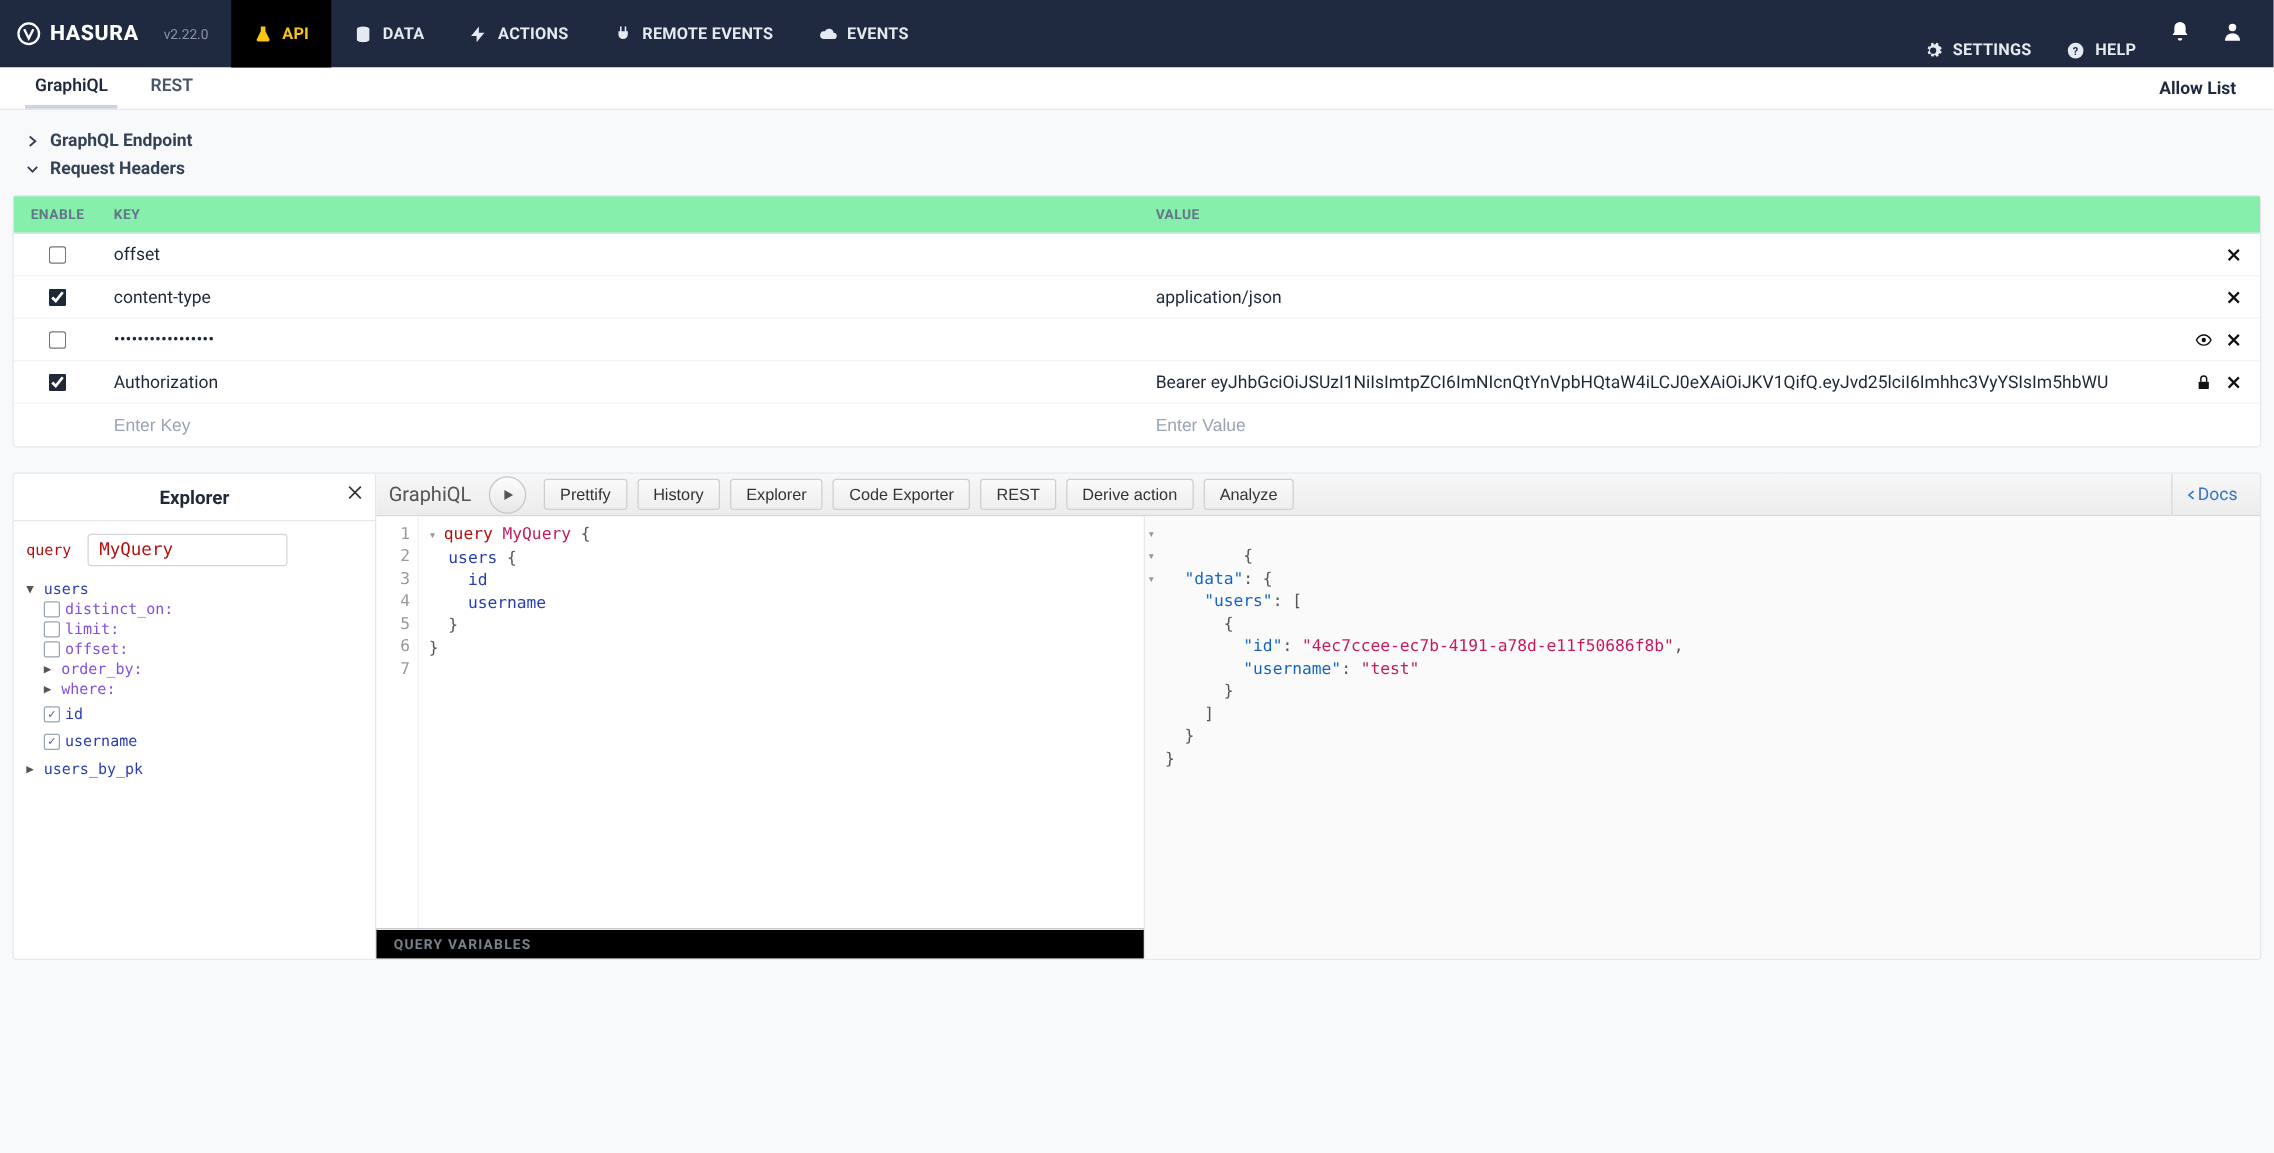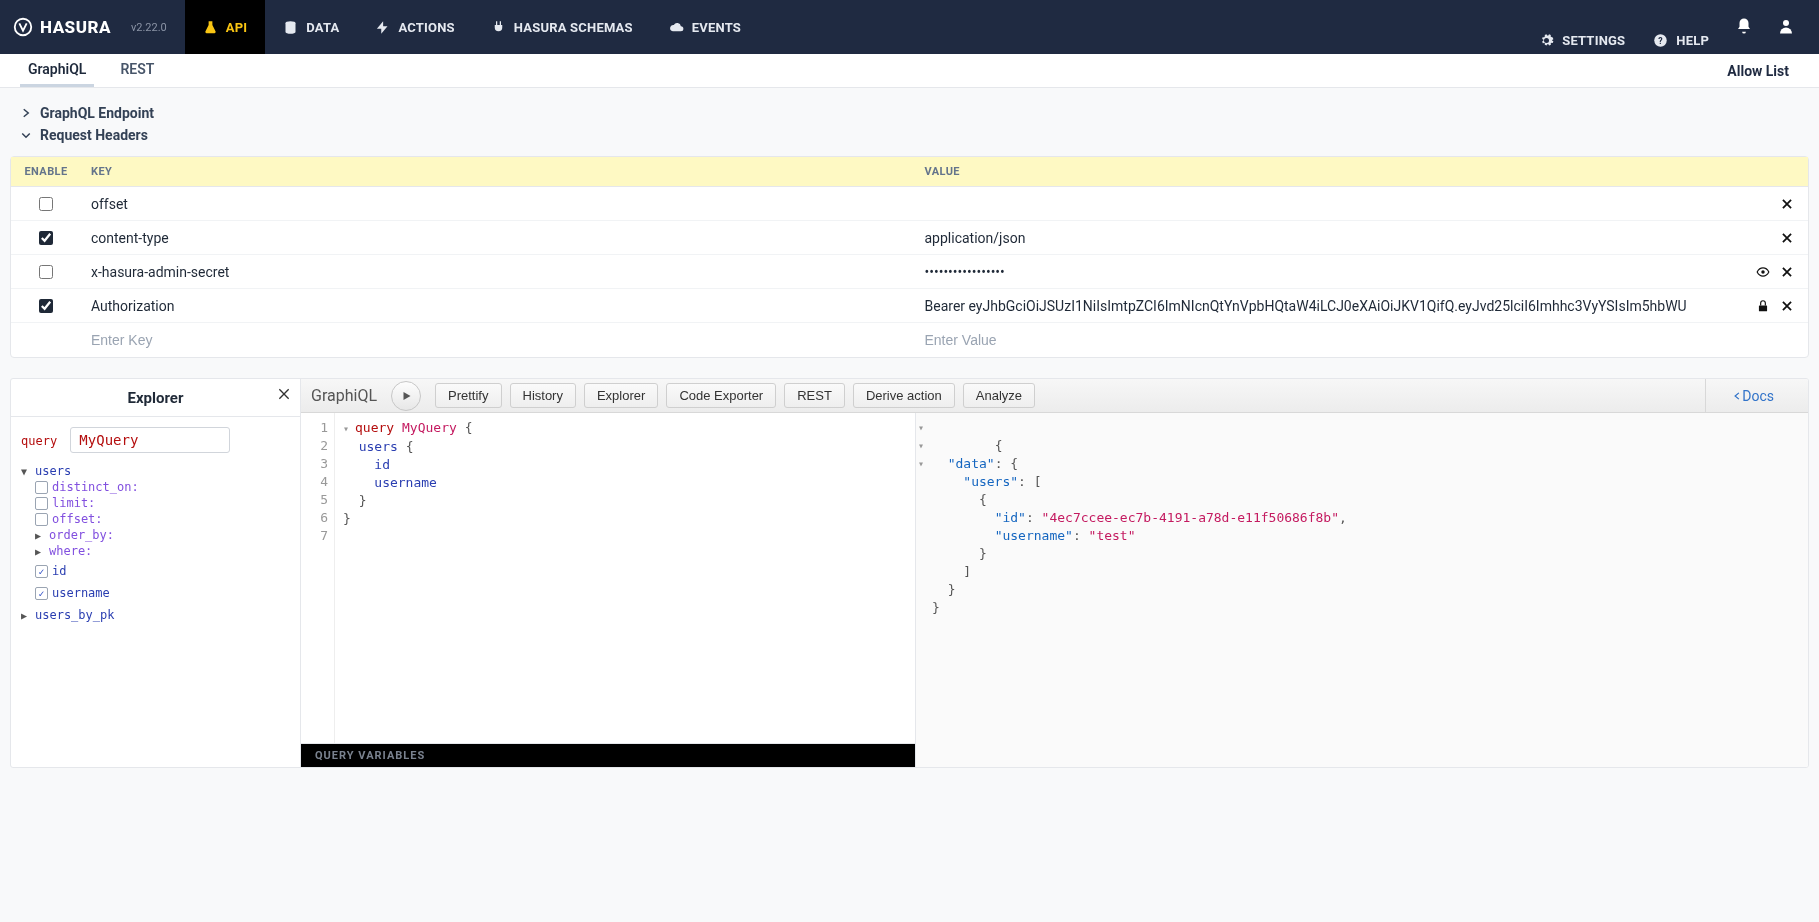--- a/index.html
+++ b/index.html
@@ -26,21 +26,21 @@
   .subtabs-spacer { flex: 1; }
   .allowlist { font-weight: 700; font-size: 14px; color: #1f2a41; padding-right: 10px; display: flex; align-items: center; cursor: pointer; }
 
   
   .section { padding: 14px 12px 0 20px; }
   .coll-row { display: flex; align-items: center; gap: 8px; font-weight: 700; color: #334155; font-size: 14px; padding: 3px 0; cursor: pointer; }
   .coll-row svg { width: 12px; height: 12px; }
 
   
   .headers-table { margin: 10px 10px 0 10px; border: 1px solid #e5e7eb; border-radius: 4px; background: #fff; }
-  .ht-head { display: flex; background: #fef9c3; border-bottom: 1px solid #e5e7eb; font-size: 11px; font-weight: 700; color: #64748b; letter-spacing: 0.4px; }
+  .ht-head { display: flex; background: #86efac; border-bottom: 1px solid #e5e7eb; font-size: 11px; font-weight: 700; color: #64748b; letter-spacing: 0.4px; }
   .ht-row { display: flex; border-bottom: 1px solid #f1f3f5; align-items: center; min-height: 34px; }
   .ht-row:last-child { border-bottom: none; }
   .col-enable { width: 70px; display: flex; justify-content: center; align-items: center; padding: 8px 0; }
   .col-key { flex: 1; padding: 8px 10px; }
   .col-value { flex: 1; padding: 8px 10px; display: flex; align-items: center; }
   .col-value-text { flex: 1; overflow: hidden; white-space: nowrap; }
   .col-actions { width: 60px; display: flex; align-items: center; justify-content: flex-end; gap: 10px; padding-right: 14px; }
   .col-actions svg { width: 14px; height: 14px; cursor: pointer; color: #111; }
   .ht-input { border: none; outline: none; width: 100%; font-size: 14px; color: #475569; }
   .ht-input::placeholder { color: #9aa4b2; }
@@ -63,21 +63,21 @@
   .field-blue { color: #2a3eb1; }
   .field-purple { color: #8250df; }
 
   .gql-main { flex:1; display:flex; flex-direction:column; }
   .toolbar { height: 34px; background: linear-gradient(#f7f7f7,#ececec); border-bottom: 1px solid #d8d8d8; display:flex; align-items:center; padding: 0 8px; gap: 8px; }
   .toolbar-title { font-size: 16px; color: #555; padding: 0 6px 0 2px; }
   .play { width: 30px; height: 30px; border-radius: 50%; background: linear-gradient(#fdfdfd,#e7e7e7); border:1px solid #c7c7c7; display:flex; align-items:center; justify-content:center; cursor:pointer; margin-right:6px; }
   .play svg { width:12px; height:12px; }
   .tbtn { background: linear-gradient(#fafafa,#eee); border:1px solid #cfcfcf; border-radius:3px; padding: 4px 12px; font-size:13px; color:#333; cursor:pointer; }
   .toolbar-spacer { flex:1; }
-  .docs-btn { display:flex; align-items:center; gap:0; font-size:14px; color:#3173c9; padding: 0 26px; cursor:pointer; border-left:1px solid #d8d8d8; height:100%; }
+  .docs-btn { display:flex; align-items:center; gap:0; font-size:14px; color:#3173c9; padding: 0 10px; cursor:pointer; border-left:1px solid #d8d8d8; height:100%; }
 
   .editor-row { flex:1; display:flex; overflow:hidden; }
   .query-pane { width: 615px; border-right: 1px solid #e5e7eb; display:flex; flex-direction:column; }
   .code-area { flex:1; display:flex; font-family: Menlo, Consolas, monospace; font-size: 13px; overflow:auto; }
   .gutter { width: 34px; background: #fff; color:#999; text-align:right; padding: 6px 6px 0 0; font-family: Menlo, Consolas, monospace; font-size:13px; border-right:1px solid #eee; }
   .gutter div { height: 18px; line-height:18px; }
   .code { padding: 6px 0 0 8px; line-height:18px; white-space:pre; }
   .kw { color:#b40e0e; }
   .qn { color:#c41a60; }
   .fld { color:#2a3eb1; }
@@ -119,21 +119,21 @@
     <div class="nav-item">
       <svg viewBox="0 0 24 24" fill="currentColor">
           <path d="M13 2L3 14h7v8l10-12h-7z"></path>
         </svg>
       <span>ACTIONS</span>
     </div>
     <div class="nav-item">
       <svg viewBox="0 0 24 24" fill="currentColor">
           <path d="M8 2v6H6v4a6 6 0 0012 0V8h-2V2h-2v6h-4V2H8z"></path>
         </svg>
-      <span>HASURA SCHEMAS</span>
+      <span>REMOTE EVENTS</span>
     </div>
     <div class="nav-item">
       <svg viewBox="0 0 24 24" fill="currentColor">
           <path d="M19 18a4 4 0 000-8 6 6 0 00-11.3-2A5 5 0 006 18h13z"></path>
         </svg>
       <span>EVENTS</span>
     </div>
   </div>
   <div class="topnav-spacer"></div>
   <div class="nav-right">
@@ -222,21 +222,20 @@
       <svg viewBox="0 0 24 24">
           <path d="M5 5l14 14M19 5L5 19" stroke="currentColor" stroke-width="3"></path>
         </svg>
     </div>
   </div>
 
   <div class="ht-row">
     <div class="col-enable">
         <input type="checkbox" style="">
       </div>
-    <div class="col-key">x-hasura-admin-secret</div>
     <div class="col-value">
         <span class="col-value-text">•••••••••••••••••</span>
       </div>
     <div class="col-actions">
       <svg viewBox="0 0 24 24">
           <path d="M2 12s3.5-7 10-7 10 7 10 7-3.5 7-10 7S2 12 2 12z" fill="none" stroke="currentColor" stroke-width="2"></path>
           <circle cx="12" cy="12" r="3" fill="currentColor"></circle>
         </svg>
       <svg viewBox="0 0 24 24">
           <path d="M5 5l14 14M19 5L5 19" stroke="currentColor" stroke-width="3"></path>

